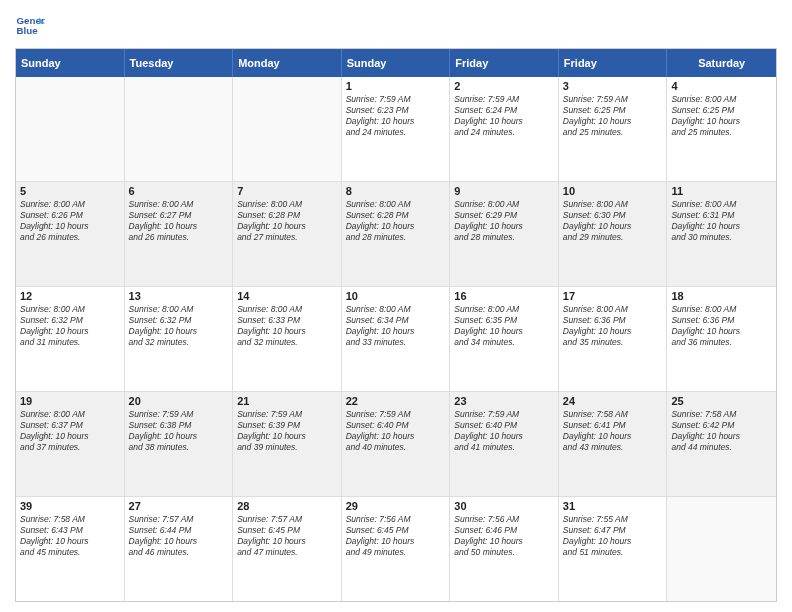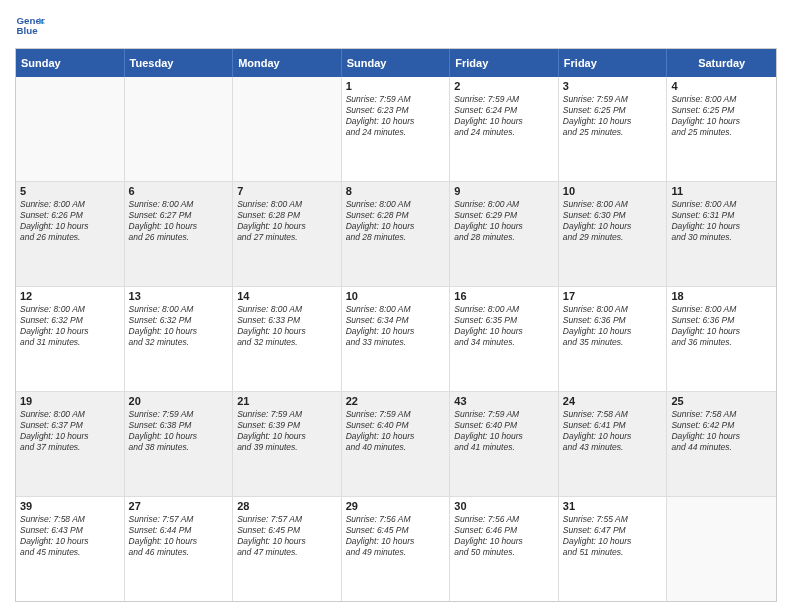--- a/index.html
+++ b/index.html
@@ -287,21 +287,21 @@
 and 39 minutes.</div>
           </div>
           <div class="cal-cell shaded">
             <div class="day-num">22</div>
             <div class="cell-text" style="white-space: pre-line;">Sunrise: 7:59 AM
 Sunset: 6:40 PM
 Daylight: 10 hours
 and 40 minutes.</div>
           </div>
           <div class="cal-cell shaded">
-            <div class="day-num">43</div>
+            <div class="day-num">23</div>
             <div class="cell-text" style="white-space: pre-line;">Sunrise: 7:59 AM
 Sunset: 6:40 PM
 Daylight: 10 hours
 and 41 minutes.</div>
           </div>
           <div class="cal-cell shaded">
             <div class="day-num">24</div>
             <div class="cell-text" style="white-space: pre-line;">Sunrise: 7:58 AM
 Sunset: 6:41 PM
 Daylight: 10 hours

